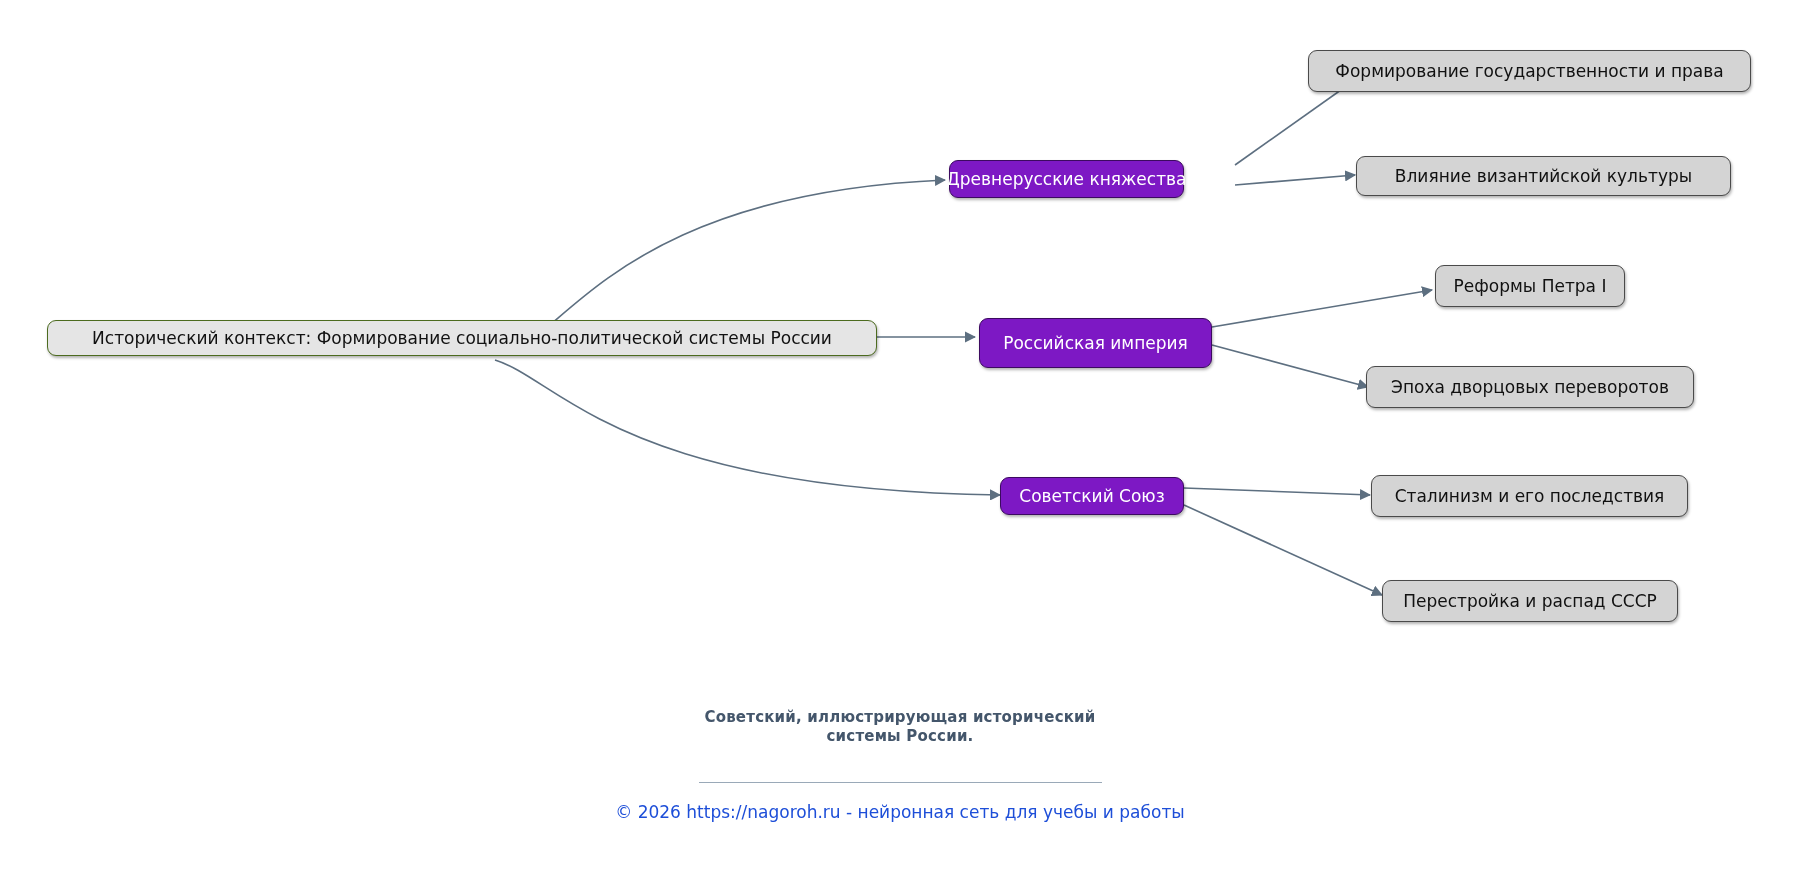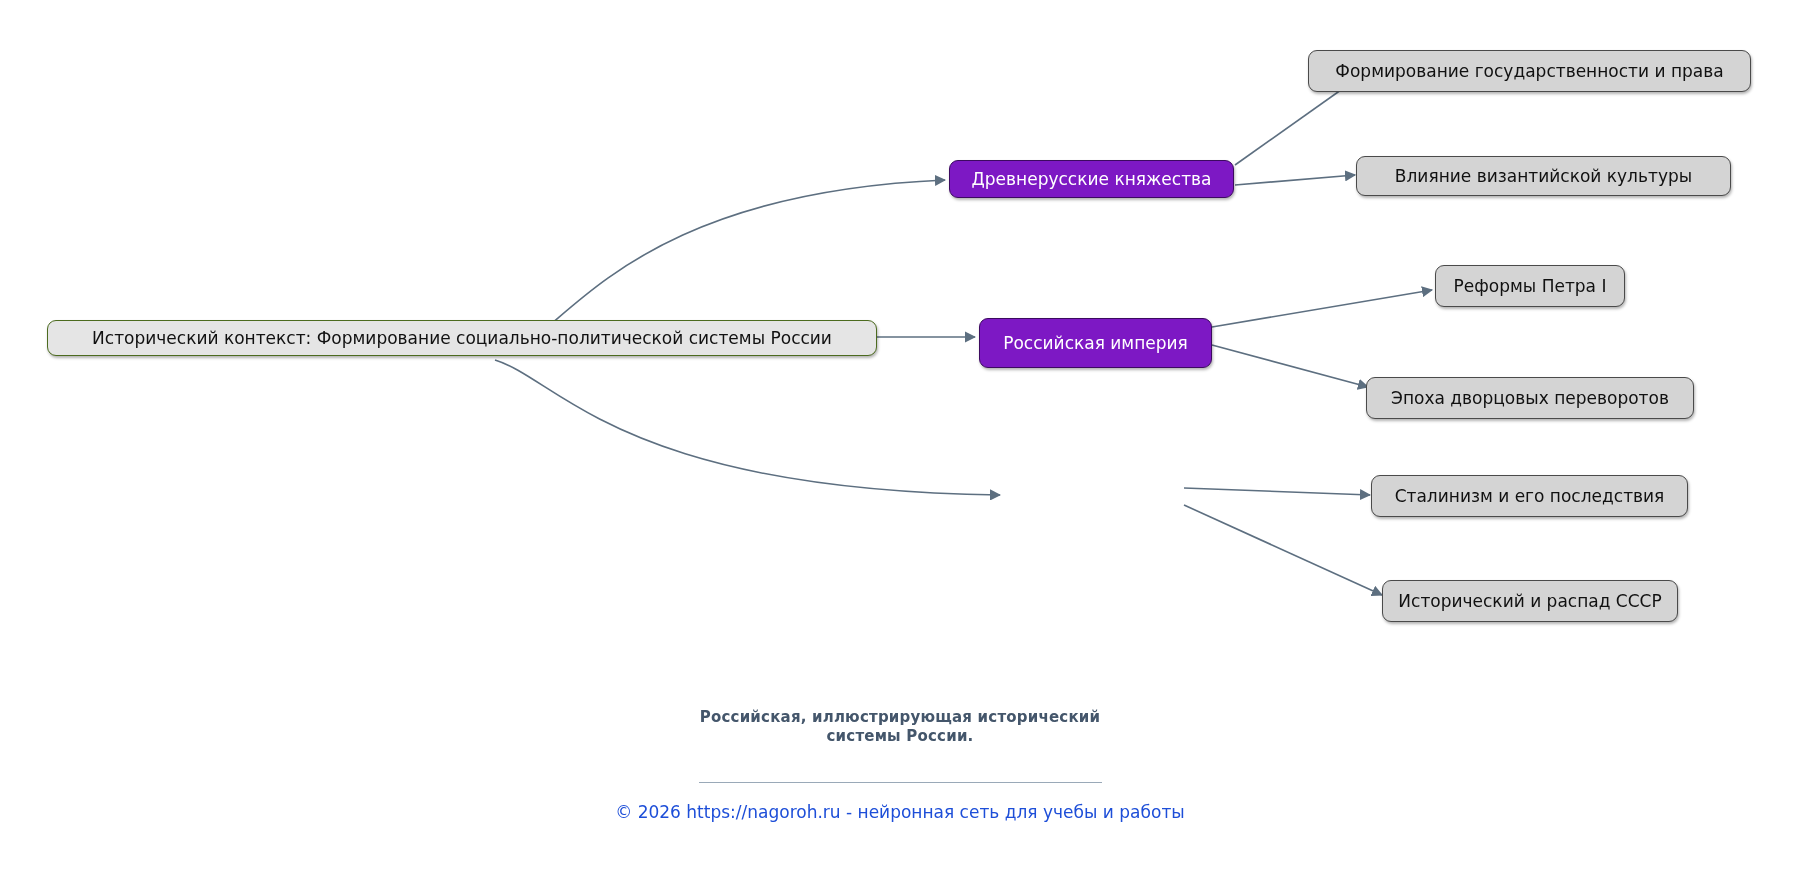--- a/index.html
+++ b/index.html
@@ -111,55 +111,58 @@
 
       <path d="M 1184 488 L 1370 495"></path>
       <path d="M 1184 505 L 1382 595"></path>
     </g>
   </svg>
 
   <div class="node root" style="left:47px; top:320px; width:830px; height:36px;">
     <span>Исторический контекст: Формирование социально-политической системы России</span>
   </div>
 
-  <div class="node era" style="left:949px; top:160px; width:285px; height:38px;">
+  <div class="node era" style="left:949px; top:160px; width:235px; height:38px;">
     <span>Древнерусские княжества</span>
   </div>
 
   <div class="node era" style="left:979px; top:318px; width:233px; height:50px;">
     <span>Российская империя</span>
   </div>
 
+  <div class="node era" style="left:1000px; top:477px; width:184px; height:38px;">
+    <span>Советский Союз</span>
+  </div>
 
   <div class="node leaf" style="left:1308px; top:50px; width:443px; height:42px;">
     <span>Формирование государственности и права</span>
   </div>
 
   <div class="node leaf" style="left:1356px; top:156px; width:375px; height:40px;">
     <span>Влияние византийской культуры</span>
   </div>
 
   <div class="node leaf" style="left:1435px; top:265px; width:190px; height:42px;">
     <span>Реформы Петра I</span>
   </div>
 
-  <div class="node leaf" style="left:1366px; top:366px; width:328px; height:42px;margin-top:11px;">
+  <div class="node leaf" style="left:1366px; top:366px; width:328px; height:42px;">
     <span>Эпоха дворцовых переворотов</span>
   </div>
 
   <div class="node leaf" style="left:1371px; top:475px; width:317px; height:42px;">
     <span>Сталинизм и его последствия</span>
   </div>
 
   <div class="node leaf" style="left:1382px; top:580px; width:296px; height:42px;">
-    <span>Исторический и распад СССР</span>
+    <span>Перестройка и распад СССР</span>
   </div>
 
   <div class="caption" style="left:600px; top:708px; width:600px;">
-    <div>Российская, иллюстрирующая исторический</div>
+    <div>Советский, иллюстрирующая исторический</div>
     <div>системы России.</div>
   </div>
 
   <div class="caption-rule" style="left:699px; top:782px; width:403px;"></div>
 
   <div class="footer" style="left:500px; top:802px; width:800px;">
     <span>© 2026 https://nagoroh.ru - нейронная сеть для учебы и работы</span>
   </div>
 
 </div>

